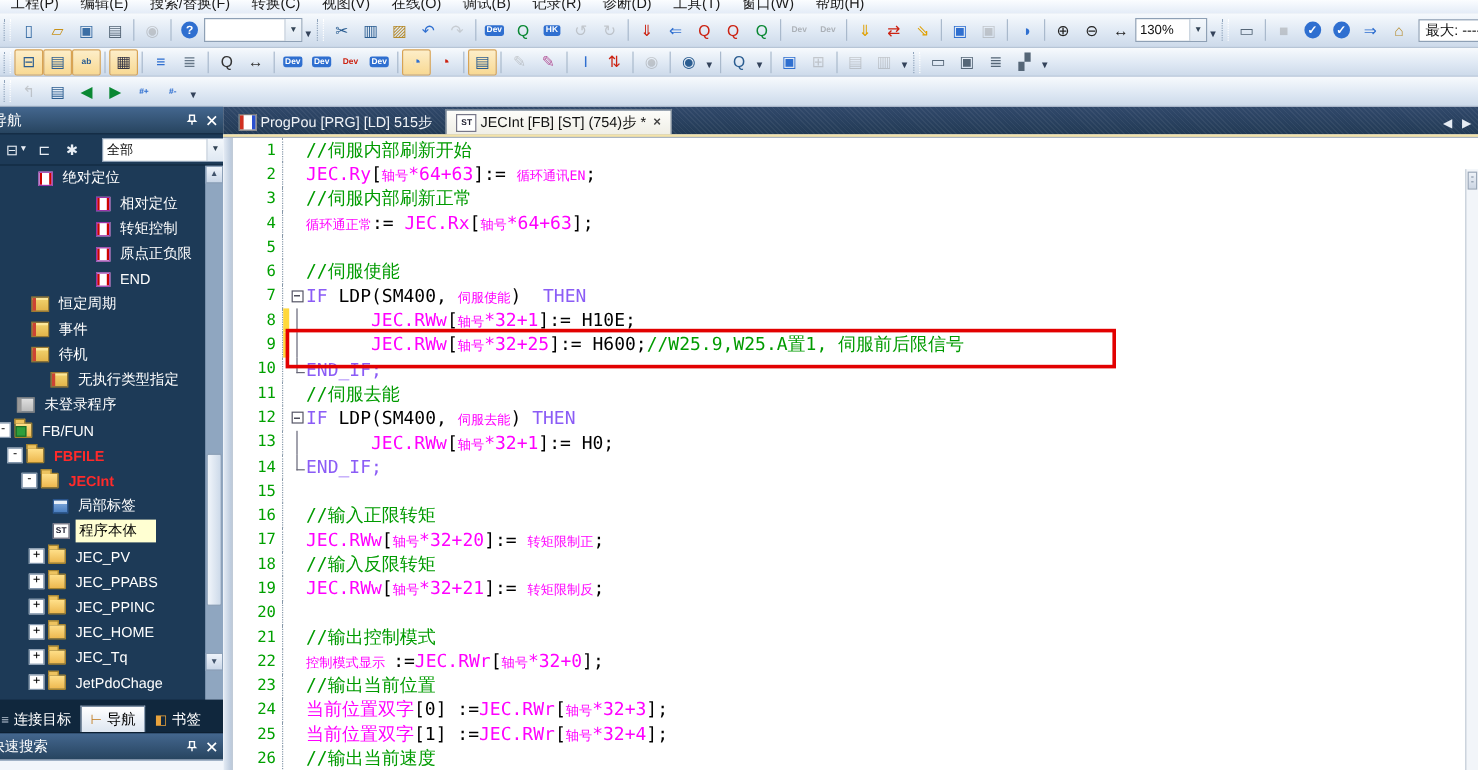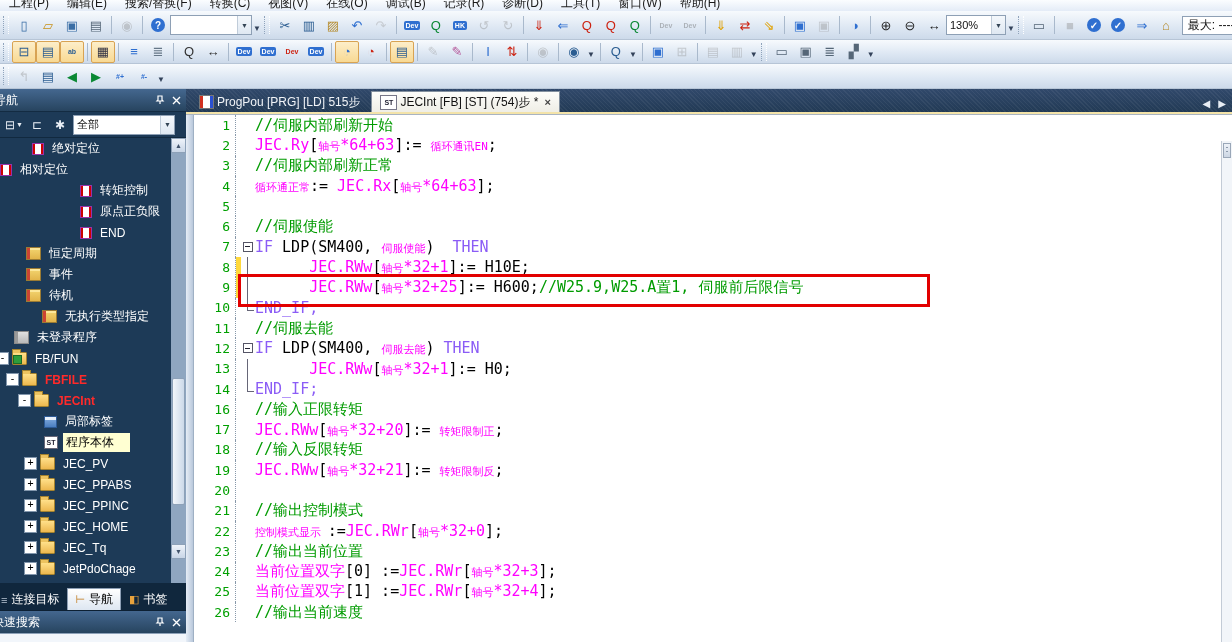--- a/index.html
+++ b/index.html
@@ -37,21 +37,21 @@
   
   .nav{position:absolute;left:0;top:89px;width:186px;height:553px;background:#1d3a57;overflow:hidden;}
   .nav-title{height:22px;background:linear-gradient(#44678f,#27445f);color:#fff;font-size:12px;
              display:flex;align-items:center;padding:0 5px;overflow:hidden;border-bottom:1px solid #132b42;}
   .nav-title .tt{margin-left:-11px;white-space:nowrap;}
   .winbtn{margin-left:auto;display:flex;gap:7px;align-items:center;}
   .winbtn svg{display:block;}
   .nav-tools{height:25px;display:flex;align-items:center;gap:3px;padding:0 4px;border-bottom:1px solid #11293f;}
   .nti{width:20px;height:18px;display:flex;align-items:center;justify-content:center;color:#e8eef5;font-size:12px;flex:none;}
   .nti .dd{font-size:7px;margin-left:1px;}
-  .nav-tools .tcombo{width:100px;margin-left:0;}
+  .nav-tools .tcombo{width:100px;margin-left:12px;}
   .tree{position:relative;height:447px;font-size:12px;color:#fff;overflow:hidden;}
   .trow{height:21px;display:flex;align-items:center;white-space:nowrap;}
   .exp{width:11px;height:11px;flex:none;background:#fff;border:1px solid #8296ac;color:#000;
        font-size:10px;line-height:9px;text-align:center;margin-right:3px;font-family:"DejaVu Sans Mono",monospace;}
   .ti{width:15px;height:13px;flex:none;margin-right:5px;position:relative;box-sizing:border-box;
       display:flex;align-items:center;justify-content:center;}
   .ti.ladder{width:12px;height:12px;background:#fff;border:1px solid #93a;box-shadow:inset 2px 0 #c00,inset -2px 0 #c00;}
   .ti.prog{background:linear-gradient(#f3d570,#e2b44a);border:1px solid #9b7b33;box-shadow:inset 3px 0 #c43,inset 0 2px #fce79a;}
   .ti.proggray{background:linear-gradient(#e0e0e0,#b9b9b9);border:1px solid #8a8a8a;box-shadow:inset 3px 0 #999;}
   .ti.folder{background:linear-gradient(#ffe08a,#edb84f);border:1px solid #a5832f;border-radius:1px;}
@@ -443,21 +443,21 @@
         <div class="tcombo">
         <span class="cv">全部</span>
         <span class="arr">▼</span>
       </div>
     </div>
     <div class="tree" id="tree">
       <div class="trow" style="padding-left: 32px;">
           <span class="ti ladder"></span>
           <span class="tl">绝对定位</span>
         </div>
-        <div class="trow" style="">
+        <div class="trow" style="padding-left: 80px;">
           <span class="ti ladder"></span>
           <span class="tl">相对定位</span>
         </div>
         <div class="trow" style="padding-left: 80px;">
           <span class="ti ladder"></span>
           <span class="tl">转矩控制</span>
         </div>
         <div class="trow" style="padding-left: 80px;">
           <span class="ti ladder"></span>
           <span class="tl">原点正负限</span>
@@ -601,20 +601,21 @@
           <div class="cline"><span class="lnum">6</span><span class="cbar"></span><span class="fold"></span><span class="ctext"><span class="sg cm">//伺服使能</span></span></div>
           <div class="cline"><span class="lnum">7</span><span class="cbar"></span><span class="fold box"></span><span class="ctext"><span class="sg kw">IF</span><span class="sg op"> LDP(SM400, </span><span class="sg lbl">伺服使能</span><span class="sg op">)  </span><span class="sg kw">THEN</span></span></div>
           <div class="cline"><span class="lnum">8</span><span class="cbar on"></span><span class="fold mid"></span><span class="ctext"><span class="sg op">      </span><span class="sg id">JEC.RWw</span><span class="sg op">[</span><span class="sg lbl">轴号</span><span class="sg id">*32+1</span><span class="sg op">]:= H10E;</span></span></div>
           <div class="cline"><span class="lnum">9</span><span class="cbar on"></span><span class="fold mid"></span><span class="ctext"><span class="sg op">      </span><span class="sg id">JEC.RWw</span><span class="sg op">[</span><span class="sg lbl">轴号</span><span class="sg id">*32+25</span><span class="sg op">]:= H600;</span><span class="sg cm">//W25.9,W25.A置1, 伺服前后限信号</span></span></div>
           <div class="hlbox" style="top: 158.9px;"></div>
           <div class="cline"><span class="lnum">10</span><span class="cbar"></span><span class="fold end"></span><span class="ctext"><span class="sg kw">END_IF;</span></span></div>
           <div class="cline"><span class="lnum">11</span><span class="cbar"></span><span class="fold"></span><span class="ctext"><span class="sg cm">//伺服去能</span></span></div>
           <div class="cline"><span class="lnum">12</span><span class="cbar"></span><span class="fold box"></span><span class="ctext"><span class="sg kw">IF</span><span class="sg op"> LDP(SM400, </span><span class="sg lbl">伺服去能</span><span class="sg op">) </span><span class="sg kw">THEN</span></span></div>
           <div class="cline"><span class="lnum">13</span><span class="cbar"></span><span class="fold mid"></span><span class="ctext"><span class="sg op">      </span><span class="sg id">JEC.RWw</span><span class="sg op">[</span><span class="sg lbl">轴号</span><span class="sg id">*32+1</span><span class="sg op">]:= H0;</span></span></div>
           <div class="cline"><span class="lnum">14</span><span class="cbar"></span><span class="fold end"></span><span class="ctext"><span class="sg kw">END_IF;</span></span></div>
+          <div class="cline"><span class="lnum">15</span><span class="cbar"></span><span class="fold"></span><span class="ctext"></span></div>
           <div class="cline"><span class="lnum">16</span><span class="cbar"></span><span class="fold"></span><span class="ctext"><span class="sg cm">//输入正限转矩</span></span></div>
           <div class="cline"><span class="lnum">17</span><span class="cbar"></span><span class="fold"></span><span class="ctext"><span class="sg id">JEC.RWw</span><span class="sg op">[</span><span class="sg lbl">轴号</span><span class="sg id">*32+20</span><span class="sg op">]:= </span><span class="sg lbl">转矩限制正</span><span class="sg op">;</span></span></div>
           <div class="cline"><span class="lnum">18</span><span class="cbar"></span><span class="fold"></span><span class="ctext"><span class="sg cm">//输入反限转矩</span></span></div>
           <div class="cline"><span class="lnum">19</span><span class="cbar"></span><span class="fold"></span><span class="ctext"><span class="sg id">JEC.RWw</span><span class="sg op">[</span><span class="sg lbl">轴号</span><span class="sg id">*32+21</span><span class="sg op">]:= </span><span class="sg lbl">转矩限制反</span><span class="sg op">;</span></span></div>
           <div class="cline"><span class="lnum">20</span><span class="cbar"></span><span class="fold"></span><span class="ctext"></span></div>
           <div class="cline"><span class="lnum">21</span><span class="cbar"></span><span class="fold"></span><span class="ctext"><span class="sg cm">//输出控制模式</span></span></div>
           <div class="cline"><span class="lnum">22</span><span class="cbar"></span><span class="fold"></span><span class="ctext"><span class="sg lbl">控制模式显示 </span><span class="sg op">:=</span><span class="sg id">JEC.RWr</span><span class="sg op">[</span><span class="sg lbl">轴号</span><span class="sg id">*32+0</span><span class="sg op">];</span></span></div>
           <div class="cline"><span class="lnum">23</span><span class="cbar"></span><span class="fold"></span><span class="ctext"><span class="sg cm">//输出当前位置</span></span></div>
           <div class="cline"><span class="lnum">24</span><span class="cbar"></span><span class="fold"></span><span class="ctext"><span class="sg id">当前位置双字</span><span class="sg op">[0] :=</span><span class="sg id">JEC.RWr</span><span class="sg op">[</span><span class="sg lbl">轴号</span><span class="sg id">*32+3</span><span class="sg op">];</span></span></div>
           <div class="cline"><span class="lnum">25</span><span class="cbar"></span><span class="fold"></span><span class="ctext"><span class="sg id">当前位置双字</span><span class="sg op">[1] :=</span><span class="sg id">JEC.RWr</span><span class="sg op">[</span><span class="sg lbl">轴号</span><span class="sg id">*32+4</span><span class="sg op">];</span></span></div>

